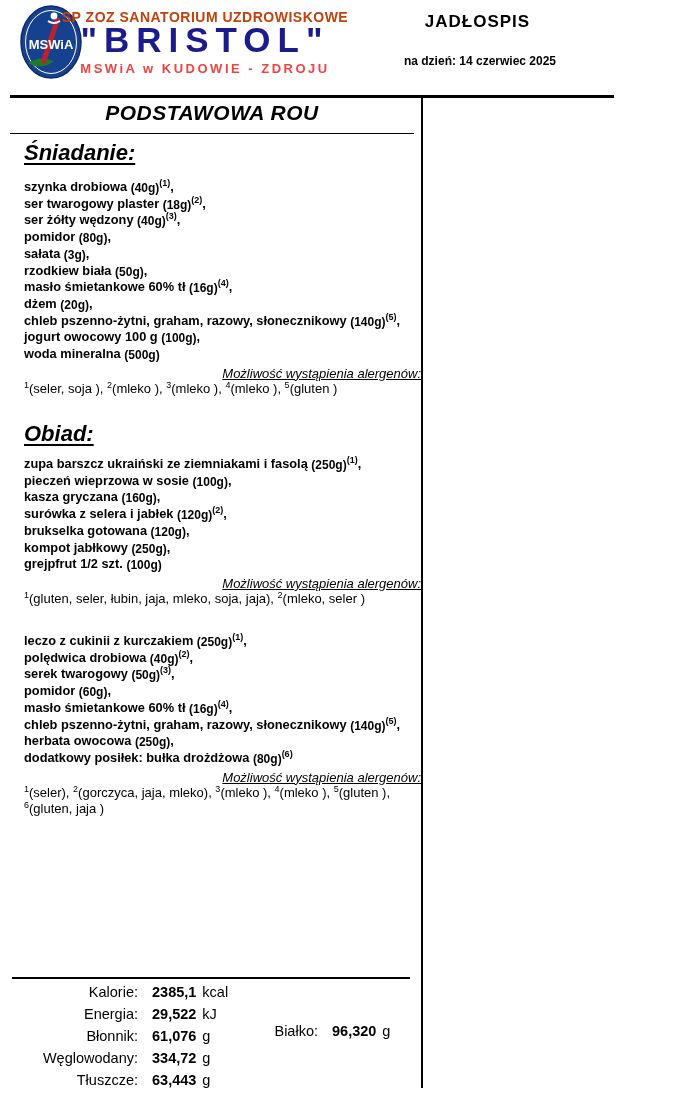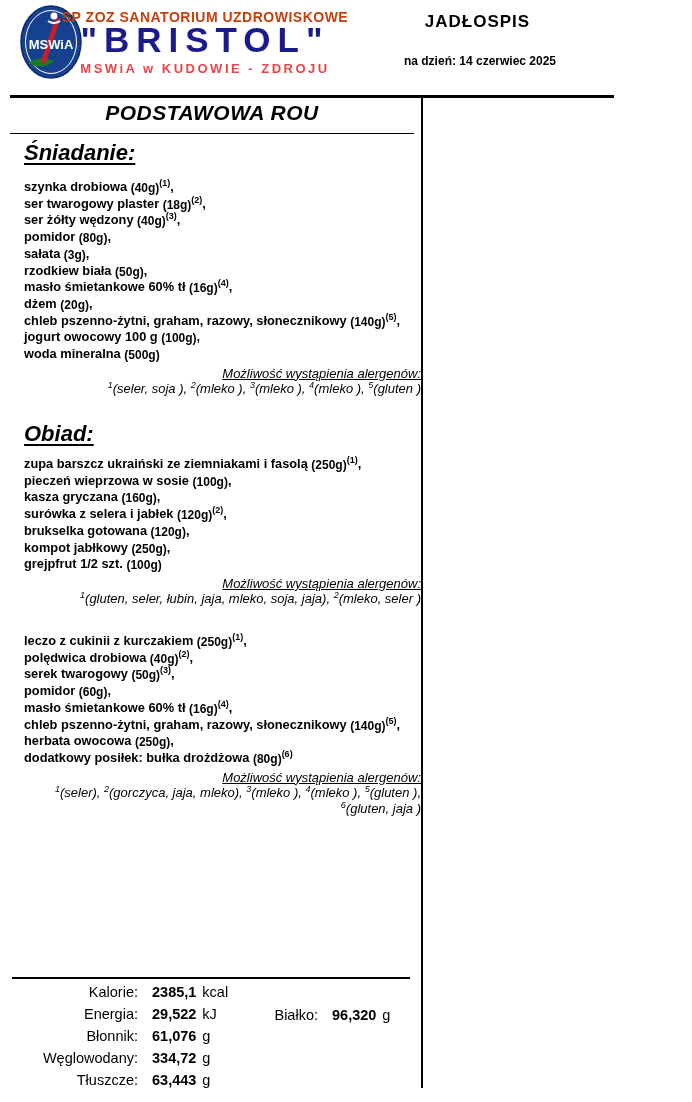--- a/index.html
+++ b/index.html
@@ -34,29 +34,29 @@
   .sec-heading{font-size:22px; font-weight:bold; font-style:italic;
     text-decoration:underline; text-decoration-thickness:2px; text-underline-offset:3px;
     margin-bottom:13px;}
   .sec1 .sec-heading{margin-bottom:9px;}
   .sec2 .sec-heading{margin-bottom:8px;}
   .item-line{font-size:12.8px; font-weight:bold; line-height:15.7px; white-space:nowrap;}
   .portion{font-size:12px; position:relative; top:1px;}
   .item-sup{font-size:9px; vertical-align:5px; line-height:0;}
   .allergen-head{margin-top:3px; font-size:13px; font-style:italic; text-align:right;
     text-decoration:underline;}
-  .allergen-line{font-size:13px; font-style:italic; text-align:right; line-height:16px;}
+  .allergen-line{font-size:13px; text-align:left; line-height:16px;}
   .al-sup{font-size:9px; vertical-align:5px; line-height:0;}
   
   .nutrition{position:absolute; left:10px; top:984px; width:404px; font-size:14.5px;}
   .n-row{display:flex; align-items:baseline; height:22px; position:relative;}
   .n-label{width:128px; text-align:right; flex:none;}
   .n-value{margin-left:14px; font-weight:bold;}
   .n-unit{margin-left:6px;}
-  .protein{position:absolute; left:230px; top:1px; display:flex; align-items:baseline;}
+  .protein{position:absolute; left:230px; top:17px; display:flex; align-items:baseline;}
   .protein .n-label{width:78px;}
 </style>
 </head>
 <body>
 
 <div class="page">
 
   <div class="logo">
     <svg width="62" height="74" viewBox="0 0 62 74">
       <ellipse cx="31" cy="37" rx="30" ry="36" fill="#16418f" stroke="#0d2a6b" stroke-width="1.5"></ellipse>

